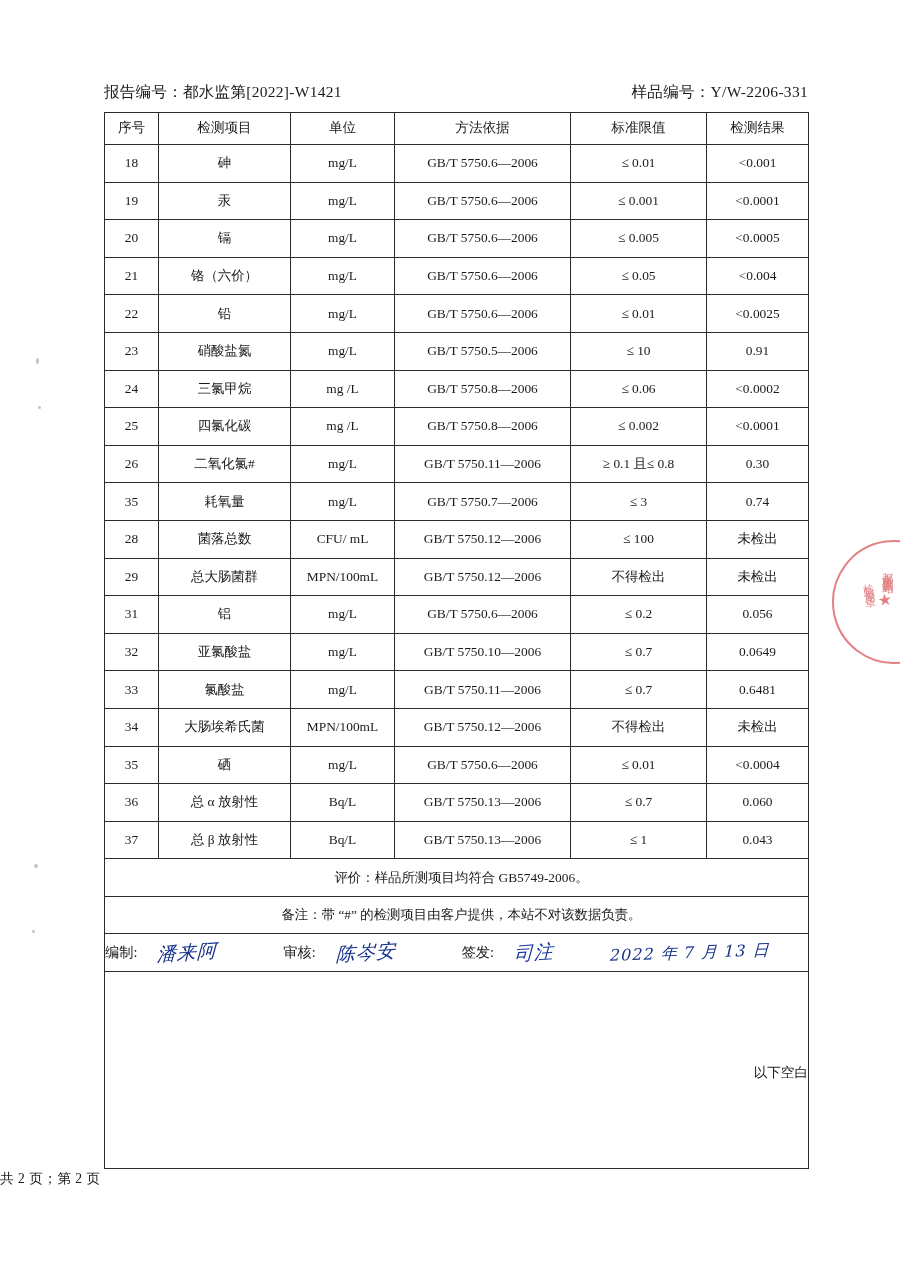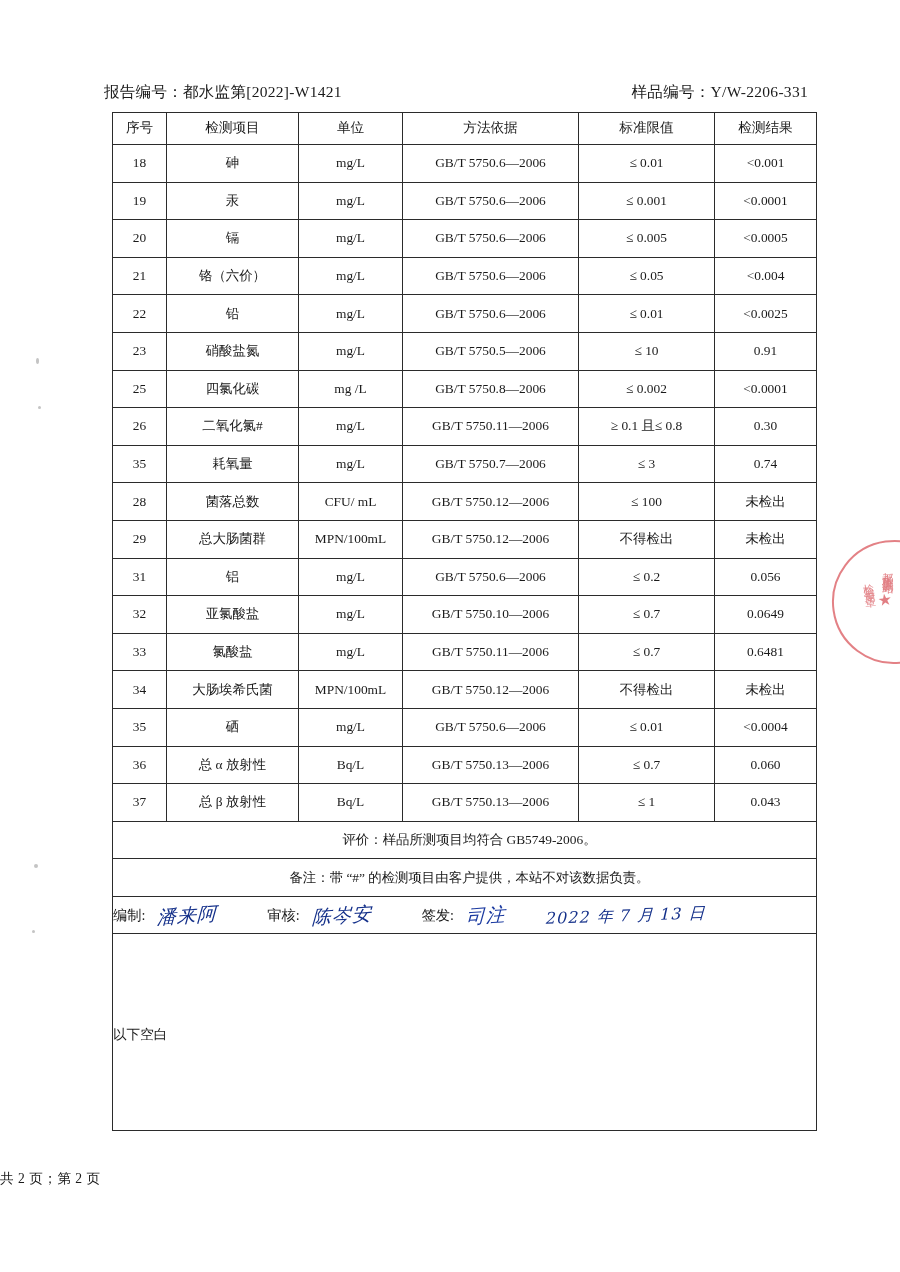--- a/index.html
+++ b/index.html
@@ -37,21 +37,21 @@
     justify-content: space-between;
     font-size: 15.5px;
     letter-spacing: .3px;
   }
   .header-row .hl, .header-row .hr {
     white-space: nowrap;
   }
   table.main {
     position: absolute;
     top: 112px;
-    left: 112px;
+    left: 104px;
     width: 704px;
     border-collapse: collapse;
     table-layout: fixed;
   }
   table.main td, table.main th {
     border: 1px solid #2b2b2b;
     font-weight: normal;
     font-size: 13.4px;
     text-align: center;
     vertical-align: middle;
@@ -80,21 +80,21 @@
   .sign-row td {
     height: 40px;
     text-align: left;
     padding-left: 10px;
     position: relative;
     font-size: 14px;
   }
   .sign-line {
     display: flex;
     align-items: center;
-    gap: 12px;
+    gap: 20px;
     white-space: nowrap;
   }
   .sign-label { font-size: 14.2px; }
   .hand {
     font-family: "DejaVu Serif", serif;
     color: #14308a;
     font-style: italic;
     font-size: 19px;
     transform: rotate(-4deg) skewX(-6deg);
     display: inline-block;
@@ -104,21 +104,21 @@
   .hand.blue2 { color: #1b3aa0; }
   .gap-lg { display: inline-block; width: 26px; }
   .gap-md { display: inline-block; width: 16px; }
 
   .blank-cell {
     height: 196px !important;
     position: relative;
     vertical-align: top;
   }
   .blank-note {
-    text-align: left;
+    text-align: right;
     font-size: 13.6px;
     padding-top: 6px;
   }
   .footer {
     position: absolute;
     top: 1170px;
     left: 0;
     width: 900px;
     text-align: left;
     font-size: 13.6px;
@@ -249,20 +249,28 @@
           <td class="nowrap">≤ 0.01</td>
           <td class="nowrap">&lt;0.0025</td>
         </tr>
         <tr>
           <td class="nowrap">23</td>
           <td class="nowrap">硝酸盐氮</td>
           <td class="nowrap">mg/L</td>
           <td class="nowrap">GB/T 5750.5—2006</td>
           <td class="nowrap">≤ 10</td>
           <td class="nowrap">0.91</td>
+        </tr>
+        <tr>
+          <td class="nowrap">24</td>
+          <td class="nowrap">三氯甲烷</td>
+          <td class="nowrap">mg /L</td>
+          <td class="nowrap">GB/T 5750.8—2006</td>
+          <td class="nowrap">≤ 0.06</td>
+          <td class="nowrap">&lt;0.0002</td>
         </tr>
         <tr>
           <td class="nowrap">25</td>
           <td class="nowrap">四氯化碳</td>
           <td class="nowrap">mg /L</td>
           <td class="nowrap">GB/T 5750.8—2006</td>
           <td class="nowrap">≤ 0.002</td>
           <td class="nowrap">&lt;0.0001</td>
         </tr>
         <tr>

